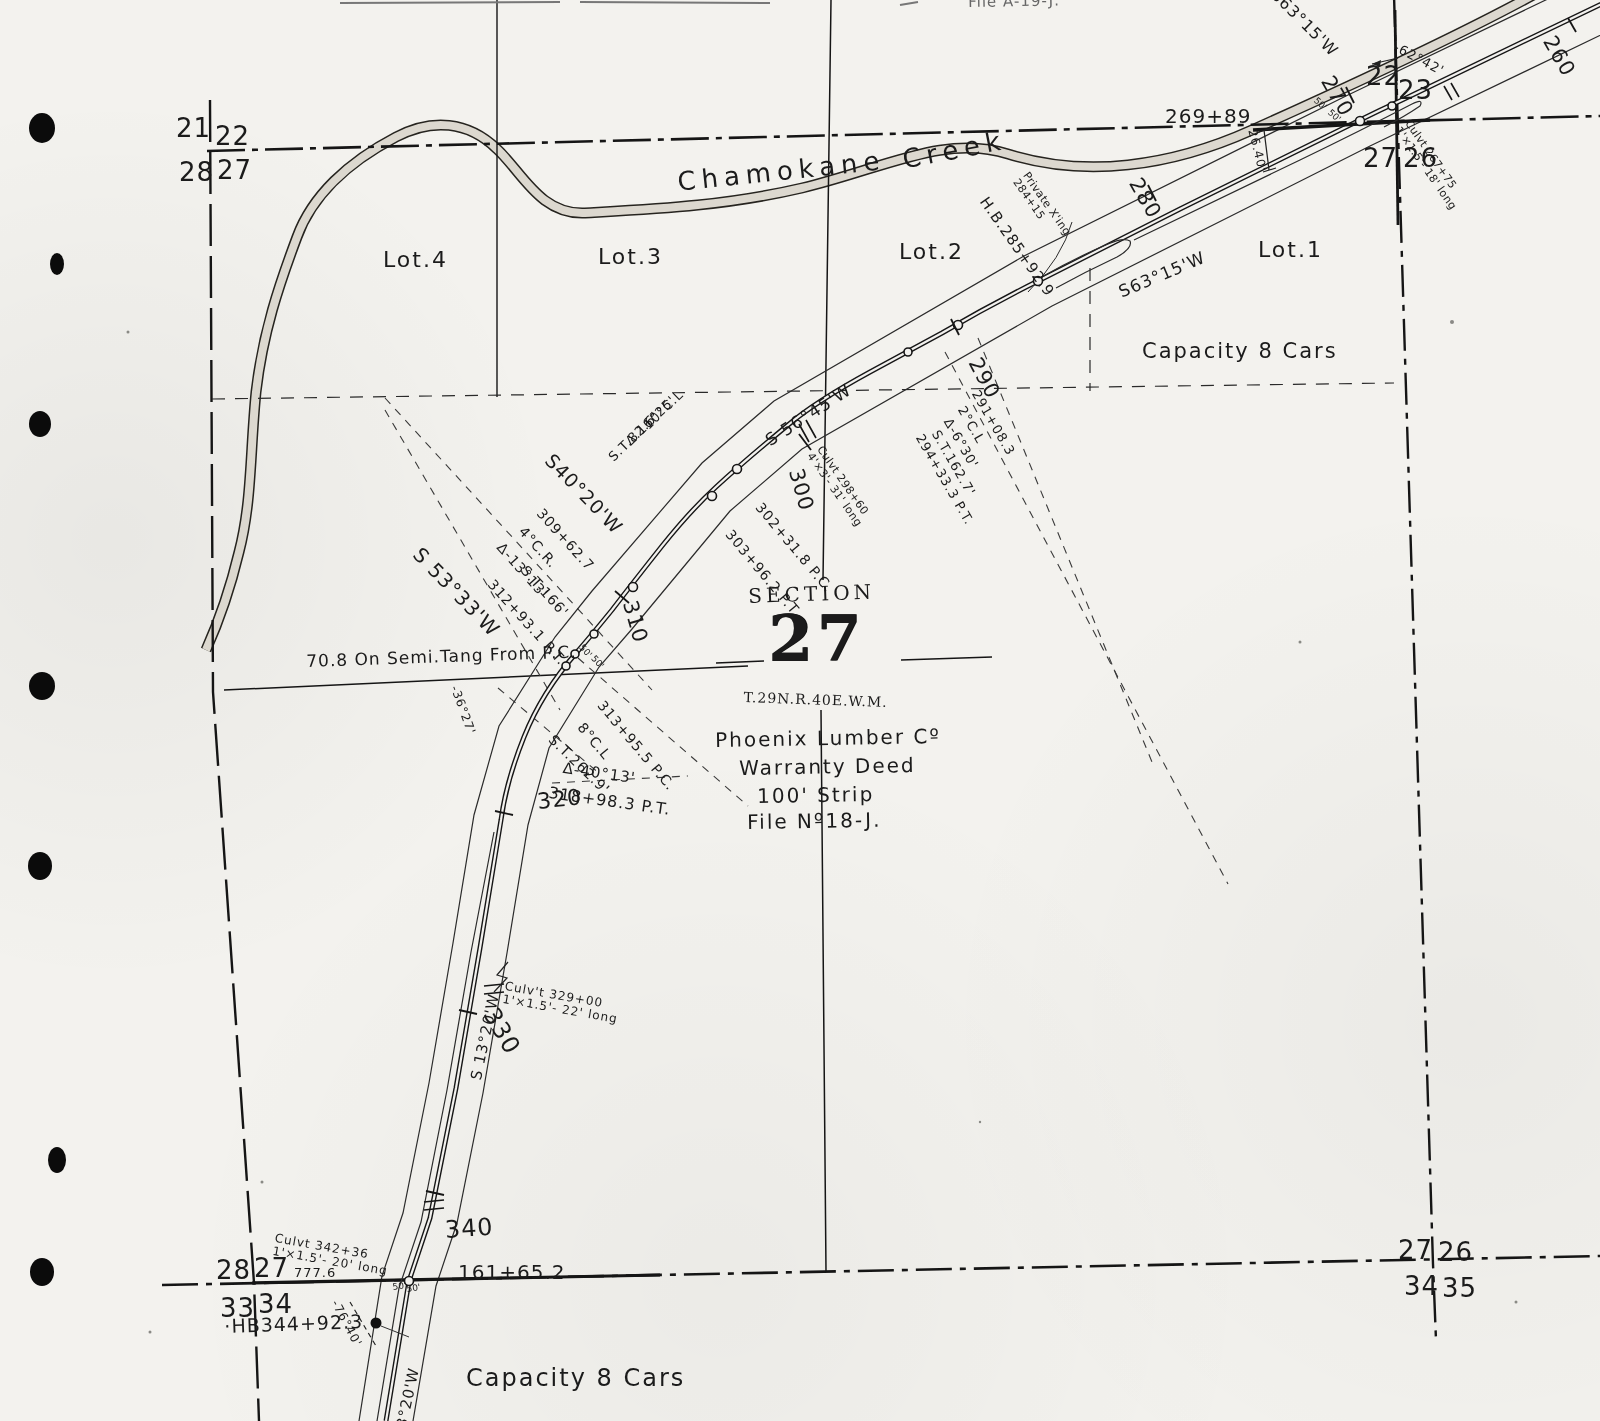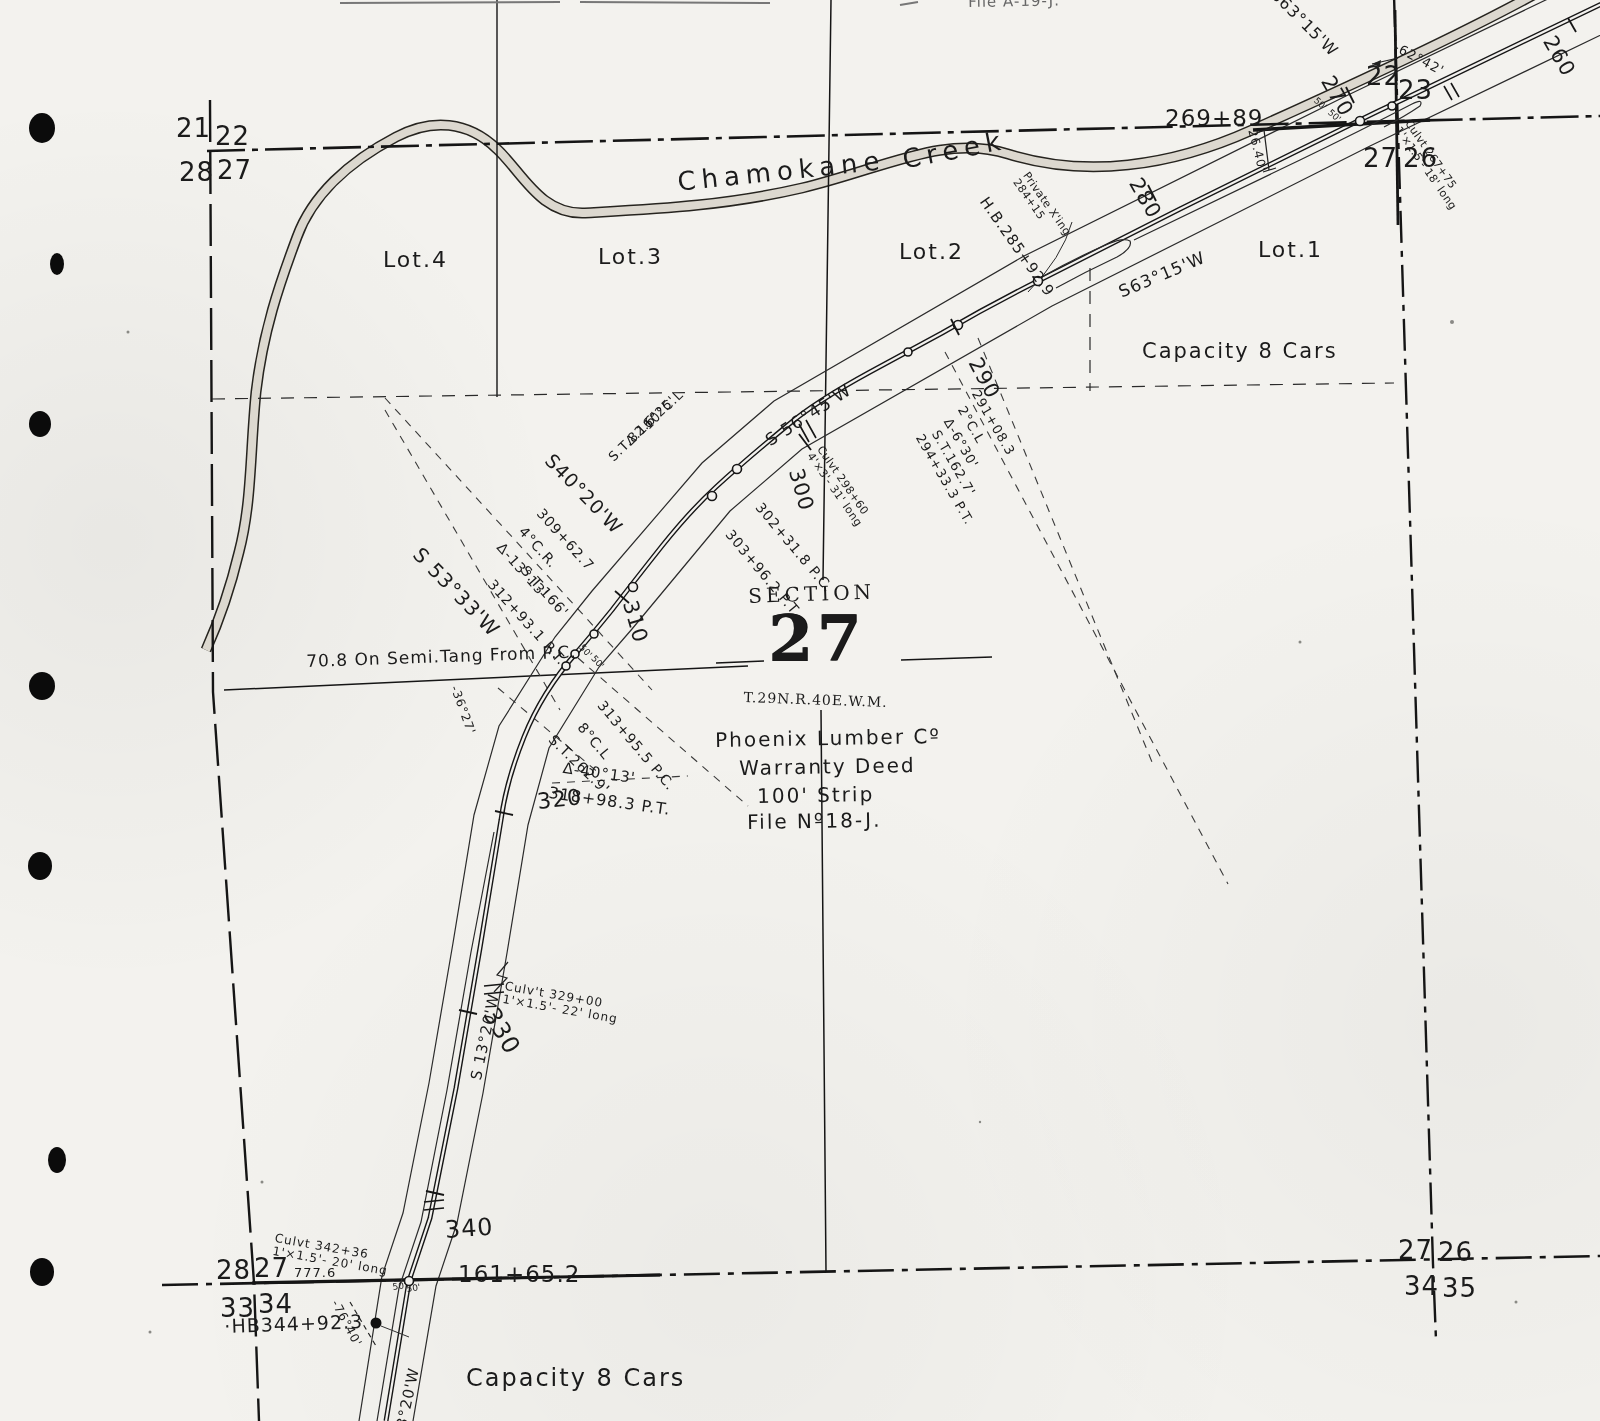--- a/index.html
+++ b/index.html
@@ -8,21 +8,21 @@
       radial-gradient(circle at 7% 38%, rgba(0,0,0,0.045), transparent 26%),
       radial-gradient(circle at 92% 72%, rgba(0,0,0,0.035), transparent 30%),
       radial-gradient(circle at 45% 90%, rgba(0,0,0,0.03), transparent 35%),
       #f3f2ee;
     font-family:"DejaVu Sans",sans-serif;}
   svg{position:absolute;left:0;top:0;}
   .lbl{position:absolute;transform-origin:0 0;white-space:nowrap;color:#1b1b1b;
        font-family:"DejaVu Sans",sans-serif;letter-spacing:1px;line-height:1.08;}
   .f9{font-size:9px;letter-spacing:0}.f11{font-size:11px;letter-spacing:.4px}
   .f12{font-size:12px}.f13{font-size:13px}.f14{font-size:14px}.f15{font-size:15px}
-  .f16{font-size:16px}.f17{font-size:17px}.f18{font-size:23px}.f19{font-size:19px}
+  .f16{font-size:16px}.f17{font-size:17px}.f18{font-size:20px}.f19{font-size:19px}
   .f20{font-size:20px}.f21{font-size:21px}.f22{font-size:22px}.f24{font-size:24px}
   .f26{font-size:26px}
   .serif{font-family:"DejaVu Serif",serif}
   .slab{font-family:"DejaVu Serif",serif;font-weight:700;letter-spacing:3px;text-shadow:.7px 0 #1b1b1b}
   .sec27{font-family:"DejaVu Serif",serif;font-weight:700;font-size:64px;text-shadow:1px 0 #111;letter-spacing:4px}
   .ls2{letter-spacing:2px}.ls4{letter-spacing:4px}.ls6{letter-spacing:6px}
   .muted{color:#666}
 </style>
 </head>
 <body>

